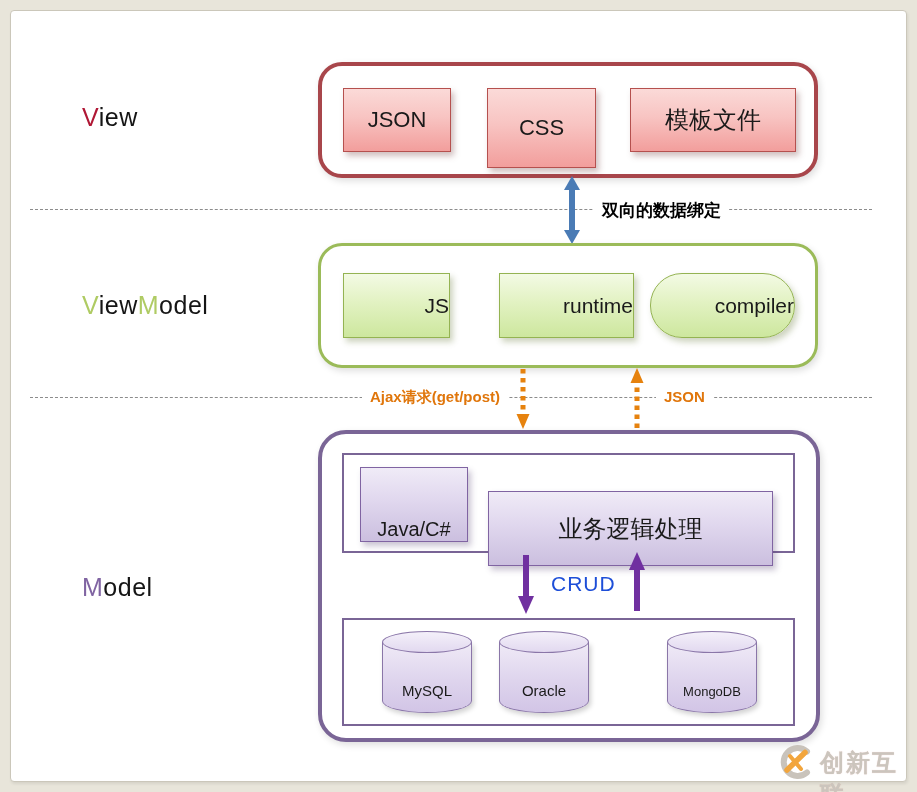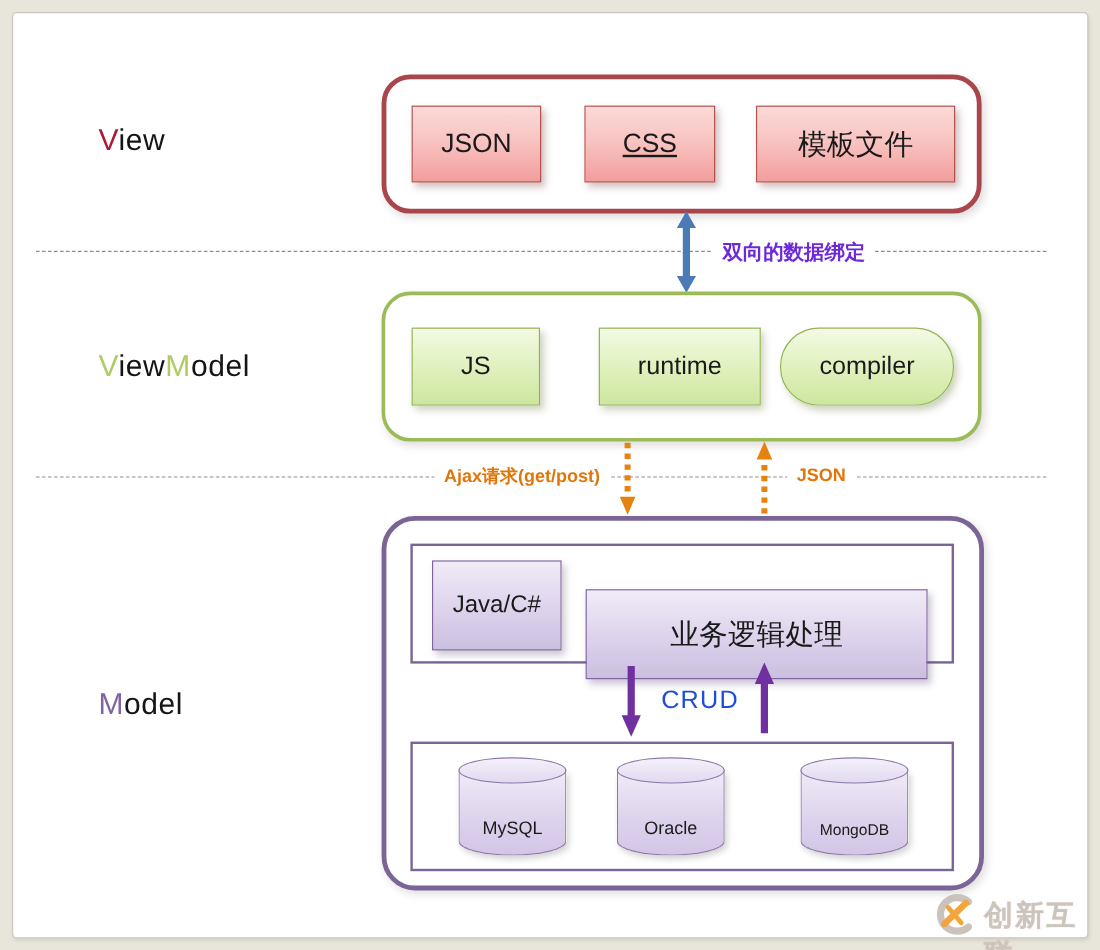--- a/index.html
+++ b/index.html
@@ -45,20 +45,21 @@
   }
   .node-pink {
     background:linear-gradient(180deg,#FBDAD8 0%,#F8C4C2 45%,#F29E9C 100%);
     border:1.5px solid #B5504E;
     box-shadow:3px 4px 6px rgba(120,70,70,0.35);
   }
   .node-green {
     background:linear-gradient(180deg,#F3FAE4 0%,#E2F2C2 45%,#CDE79E 100%);
     border:1.5px solid #94B352;
     box-shadow:3px 4px 6px rgba(90,110,40,0.3);
+    justify-content:flex-end;
   }
   .node-purple {
     background:linear-gradient(180deg,#F0EBF7 0%,#E0D7EE 45%,#CBBFDF 100%);
     border:1.5px solid #8064A2;
     box-shadow:3px 4px 6px rgba(80,60,110,0.3);
   }
 
   .inner-frame {
     border:2.5px solid #7A6596;
     background:#FFFFFF;
@@ -68,21 +69,21 @@
     height:0;
     border-top:1px dashed #8C8C8C;
   }
 
   .conn-label {
     background:#FFFFFF;
     font-weight:bold;
     padding:1px 8px;
     white-space:nowrap;
   }
-  .teal-text   { color:#6d28d9; font-size:17px; }
+  .teal-text   { color:#000000; font-size:17px; }
   .orange-text { color:#E0760B; font-size:15px; }
 
   .crud-text {
     color:#1d4ed8;
     font-size:21px;
     letter-spacing:1px;
   }
 
   
   .cyl { width:90px; height:84px; }
@@ -119,21 +120,21 @@
 
 <div class="abs section-label" style="left:82px; top:103px;">
   <span class="accent-red">V</span><span>iew</span>
 </div>
 
 <div class="abs group group-red" style="left:318px; top:62px; width:500px; height:116px;"></div>
 
 <div class="abs node node-pink" style="left:343px; top:88px; width:108px; height:64px; font-size:22px;">
   <span>JSON</span>
 </div>
-<div class="abs node node-pink" style="left:487px; top:88px; width:109px; height:64px; font-size:22px;text-decoration:underline;">
+<div class="abs node node-pink" style="left:487px; top:88px; width:109px; height:80px; font-size:22px;">
   <span>CSS</span>
 </div>
 <div class="abs node node-pink" style="left:630px; top:88px; width:166px; height:64px; font-size:24px;">
   <span>模板文件</span>
 </div>
 
 <div class="abs dashed-line" style="left:30px; top:209px; width:842px;"></div>
 
 <svg class="abs" style="left:561px; top:176px;" width="22" height="68" viewBox="0 0 22 68">
   <line x1="11" y1="12" x2="11" y2="56" stroke="#4A7BB5" stroke-width="6"></line>
@@ -173,21 +174,21 @@
 <div class="abs conn-label orange-text" style="left:362px; top:387px;">Ajax请求(get/post)</div>
 <div class="abs conn-label orange-text" style="left:656px; top:387px;">JSON</div>
 
 <div class="abs section-label" style="left:82px; top:573px;">
   <span class="accent-purple">M</span><span>odel</span>
 </div>
 
 <div class="abs group group-purple" style="left:318px; top:430px; width:502px; height:312px;"></div>
 
 <div class="abs inner-frame" style="left:342px; top:453px; width:453px; height:100px;"></div>
-<div class="abs node node-purple" style="left:360px; top:467px; width:108px; height:75px; font-size:20px;">
+<div class="abs node node-purple" style="left:360px; top:467px; width:108px; height:75px; font-size:20px;align-items:flex-end;">
   <span>Java/C#</span>
 </div>
 <div class="abs node node-purple" style="left:488px; top:467px; width:285px; height:75px; font-size:24px;margin-top:24px;">
   <span>业务逻辑处理</span>
 </div>
 
 <svg class="abs" style="left:516px; top:554px;" width="20" height="60" viewBox="0 0 20 60">
   <line x1="10" y1="1" x2="10" y2="43" stroke="#7030A0" stroke-width="6"></line>
   <polygon points="10,60 18,42 2,42" fill="#7030A0"></polygon>
 </svg>
@@ -197,21 +198,21 @@
 </svg>
 <div class="abs crud-text" style="left:551px; top:572px;">CRUD</div>
 
 <div class="abs inner-frame" style="left:342px; top:618px; width:453px; height:108px;"></div>
 
 <div class="abs cyl" style="left:382px; top:631px;padding-left:36px;">
   <div class="cyl-body"></div>
   <div class="cyl-top"></div>
   <div class="cyl-label" style="font-size:15px;">MySQL</div>
 </div>
-<div class="abs cyl" style="left:514px; top:631px;">
+<div class="abs cyl" style="left:499px; top:631px;">
   <div class="cyl-body"></div>
   <div class="cyl-top"></div>
   <div class="cyl-label" style="font-size:15px;">Oracle</div>
 </div>
 <div class="abs cyl" style="left:667px; top:631px;">
   <div class="cyl-body"></div>
   <div class="cyl-top"></div>
   <div class="cyl-label" style="font-size:13px;">MongoDB</div>
 </div>
 

